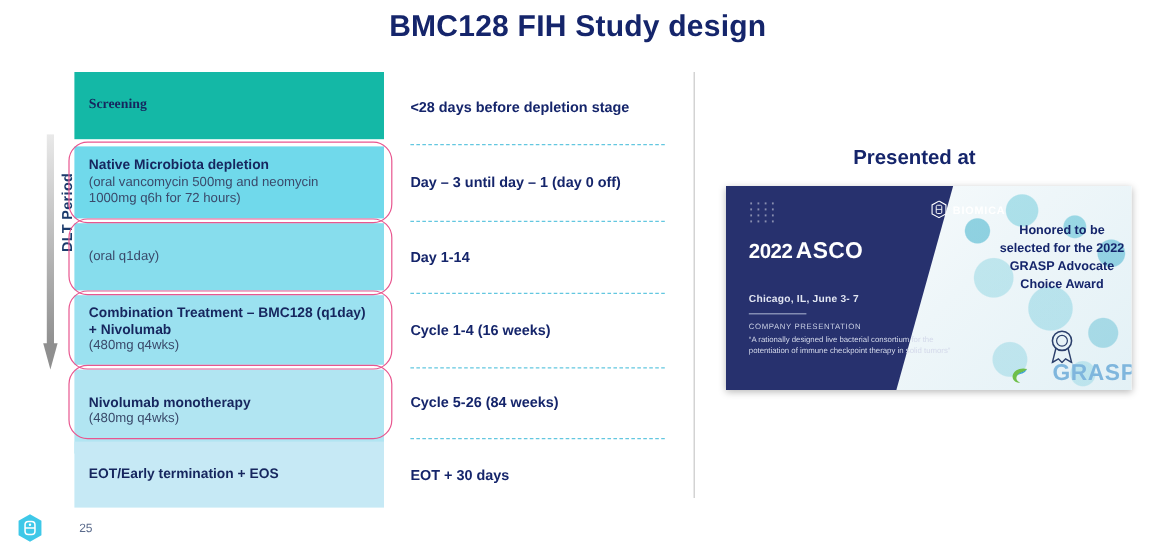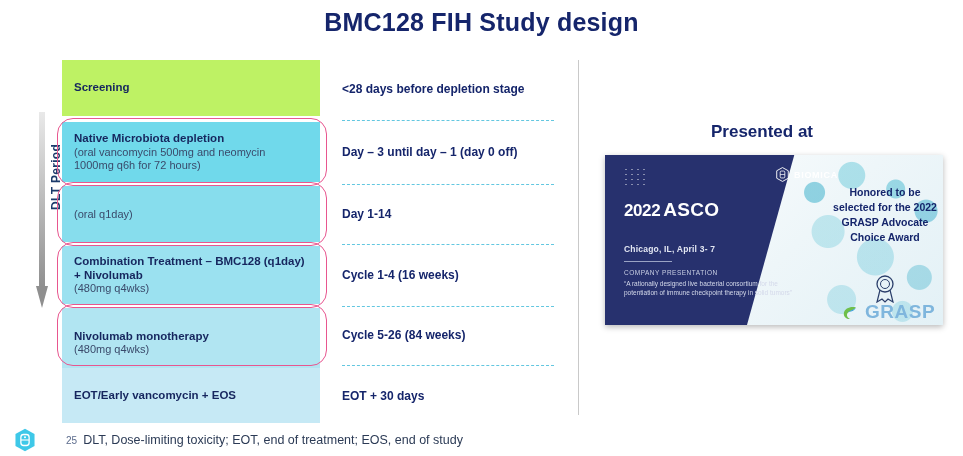--- a/index.html
+++ b/index.html
@@ -143,21 +143,21 @@
   .asco-quote{
     position:absolute;left:19px;top:124px;width:185px;color:#d4d9ea;
     font-size:6.5px;line-height:9px;
   }
   .award-text{
     position:absolute;left:228px;top:30px;width:104px;
     text-align:center;font-size:10.5px;font-weight:bold;color:#15256b;line-height:15px;
   }
   .award-ribbon{position:absolute;left:264px;top:118px;width:32px;height:30px;}
   .grasp-logo{
-    position:absolute;left:236px;top:146px;display:flex;align-items:center;gap:7px;
+    position:absolute;left:236px;top:146px;display:flex;align-items:center;gap:19px;
   }
   .grasp-logo .swirl{width:17px;height:17px;display:block;}
   .grasp-logo .gtext{
     font-size:19px;font-weight:bold;color:#7fb6dd;letter-spacing:.5px;
     font-family:"Liberation Sans", sans-serif;
   }
 
   
   .footer{position:absolute;left:14px;top:428px;display:flex;align-items:center;gap:6px;}
   .footer .hexmark{width:22px;height:24px;display:block;}
@@ -171,40 +171,40 @@
 
   <div class="slide-title">BMC128 FIH Study design</div>
 
   <div class="dlt-label">DLT Period</div>
   <div class="dlt-arrow">
     <div class="shaft"></div>
       <div class="head"></div>
   </div>
 
   <div class="stage-stack" id="stageStack">
-      <div class="stage" style="top: 0px; height: 56px; background: #bef264;">
+      <div class="stage" style="top: 0px; height: 56px; background: #14b8a6; font-family: Liberation Serif, serif;">
         <div class="s-title">Screening</div>
       </div>
       <div class="stage" style="top: 62px; height: 60px; background: rgb(112, 217, 235);">
         <div class="s-title">Native Microbiota depletion</div>
         <div class="s-sub">(oral vancomycin 500mg and neomycin 1000mg q6h for 72 hours)</div>
       </div>
       <div class="stage" style="top: 126px; height: 56px; background: rgb(135, 221, 237);">
         <div class="s-sub">(oral q1day)</div>
       </div>
       <div class="stage" style="top: 186px; height: 58px; background: rgb(155, 225, 240);">
         <div class="s-title">Combination Treatment – BMC128 (q1day) + Nivolumab</div>
         <div class="s-sub">(480mg q4wks)</div>
       </div>
       <div class="stage" style="top: 248px; height: 70px; background: rgb(177, 229, 242);">
         <div class="s-title">Nivolumab monotherapy</div>
         <div class="s-sub">(480mg q4wks)</div>
       </div>
       <div class="stage" style="top: 308px; height: 55px; background: rgb(198, 233, 245);">
-        <div class="s-title">EOT/Early vancomycin + EOS</div>
+        <div class="s-title">EOT/Early termination + EOS</div>
       </div>
     </div>
   <div id="pinkOutlines">
       <div class="pink-outline" style="top: 118px; height: 68px; width: 270px;"></div>
       <div class="pink-outline" style="top: 182px; height: 64px; width: 270px;"></div>
       <div class="pink-outline" style="top: 242px; height: 66px; width: 270px;"></div>
       <div class="pink-outline" style="top: 304px; height: 62px; width: 270px;"></div>
     </div>
 
   <div class="timing-col" id="timingCol">
@@ -235,21 +235,21 @@
         <polygon points="12,1 22,6.5 22,19.5 12,25 2,19.5 2,6.5" fill="none" stroke="#ffffff" stroke-width="1.6"></polygon>
         <rect x="8" y="7" width="8" height="12" rx="2" fill="none" stroke="#ffffff" stroke-width="1.4"></rect>
         <line x1="8" y1="13" x2="16" y2="13" stroke="#ffffff" stroke-width="1.2"></line>
       </svg>
       <span class="wordmark">BIOMICA</span>
     </div>
 
     <div class="asco-line">
       <span class="yr">2022</span><span class="nm">ASCO</span>
     </div>
-    <div class="asco-loc">Chicago, IL, April 3- 7</div>
+    <div class="asco-loc">Chicago, IL, June 3- 7</div>
     <div class="asco-rule"></div>
     <div class="asco-kicker">COMPANY PRESENTATION</div>
     <div class="asco-quote">“A rationally designed live bacterial consortium for the potentiation of immune checkpoint therapy in solid tumors”</div>
 
     <div class="award-text">Honored to be selected for the 2022 GRASP Advocate Choice Award</div>
 
     <svg class="award-ribbon" viewBox="0 0 32 30">
       <circle cx="16" cy="11" r="8" fill="none" stroke="#2b3f6b" stroke-width="1.3"></circle>
       <circle cx="16" cy="11" r="4.5" fill="none" stroke="#2b3f6b" stroke-width="1"></circle>
       <path d="M11 17 L8 29 L13 26 L16 29 L19 26 L24 29 L21 17" fill="none" stroke="#2b3f6b" stroke-width="1.2"></path>
@@ -265,15 +265,14 @@
   </div>
 
   <div class="footer">
     <svg class="hexmark" viewBox="0 0 24 26">
       <polygon points="12,0.6 22.4,6.5 22.4,19.5 12,25.4 1.6,19.5 1.6,6.5" fill="#3ec8e8"></polygon>
       <rect x="7.5" y="7" width="9" height="12" rx="3" fill="none" stroke="#ffffff" stroke-width="1.4"></rect>
       <line x1="7.5" y1="13" x2="16.5" y2="13" stroke="#ffffff" stroke-width="1.2"></line>
       <circle cx="12" cy="10" r="1.1" fill="#ffffff"></circle>
     </svg>
     <span class="pagenum">25</span>
-    <span class="legend">DLT, Dose-limiting toxicity; EOT, end of treatment; EOS, end of study</span>
   </div>
 </div>
 
 </body></html>

